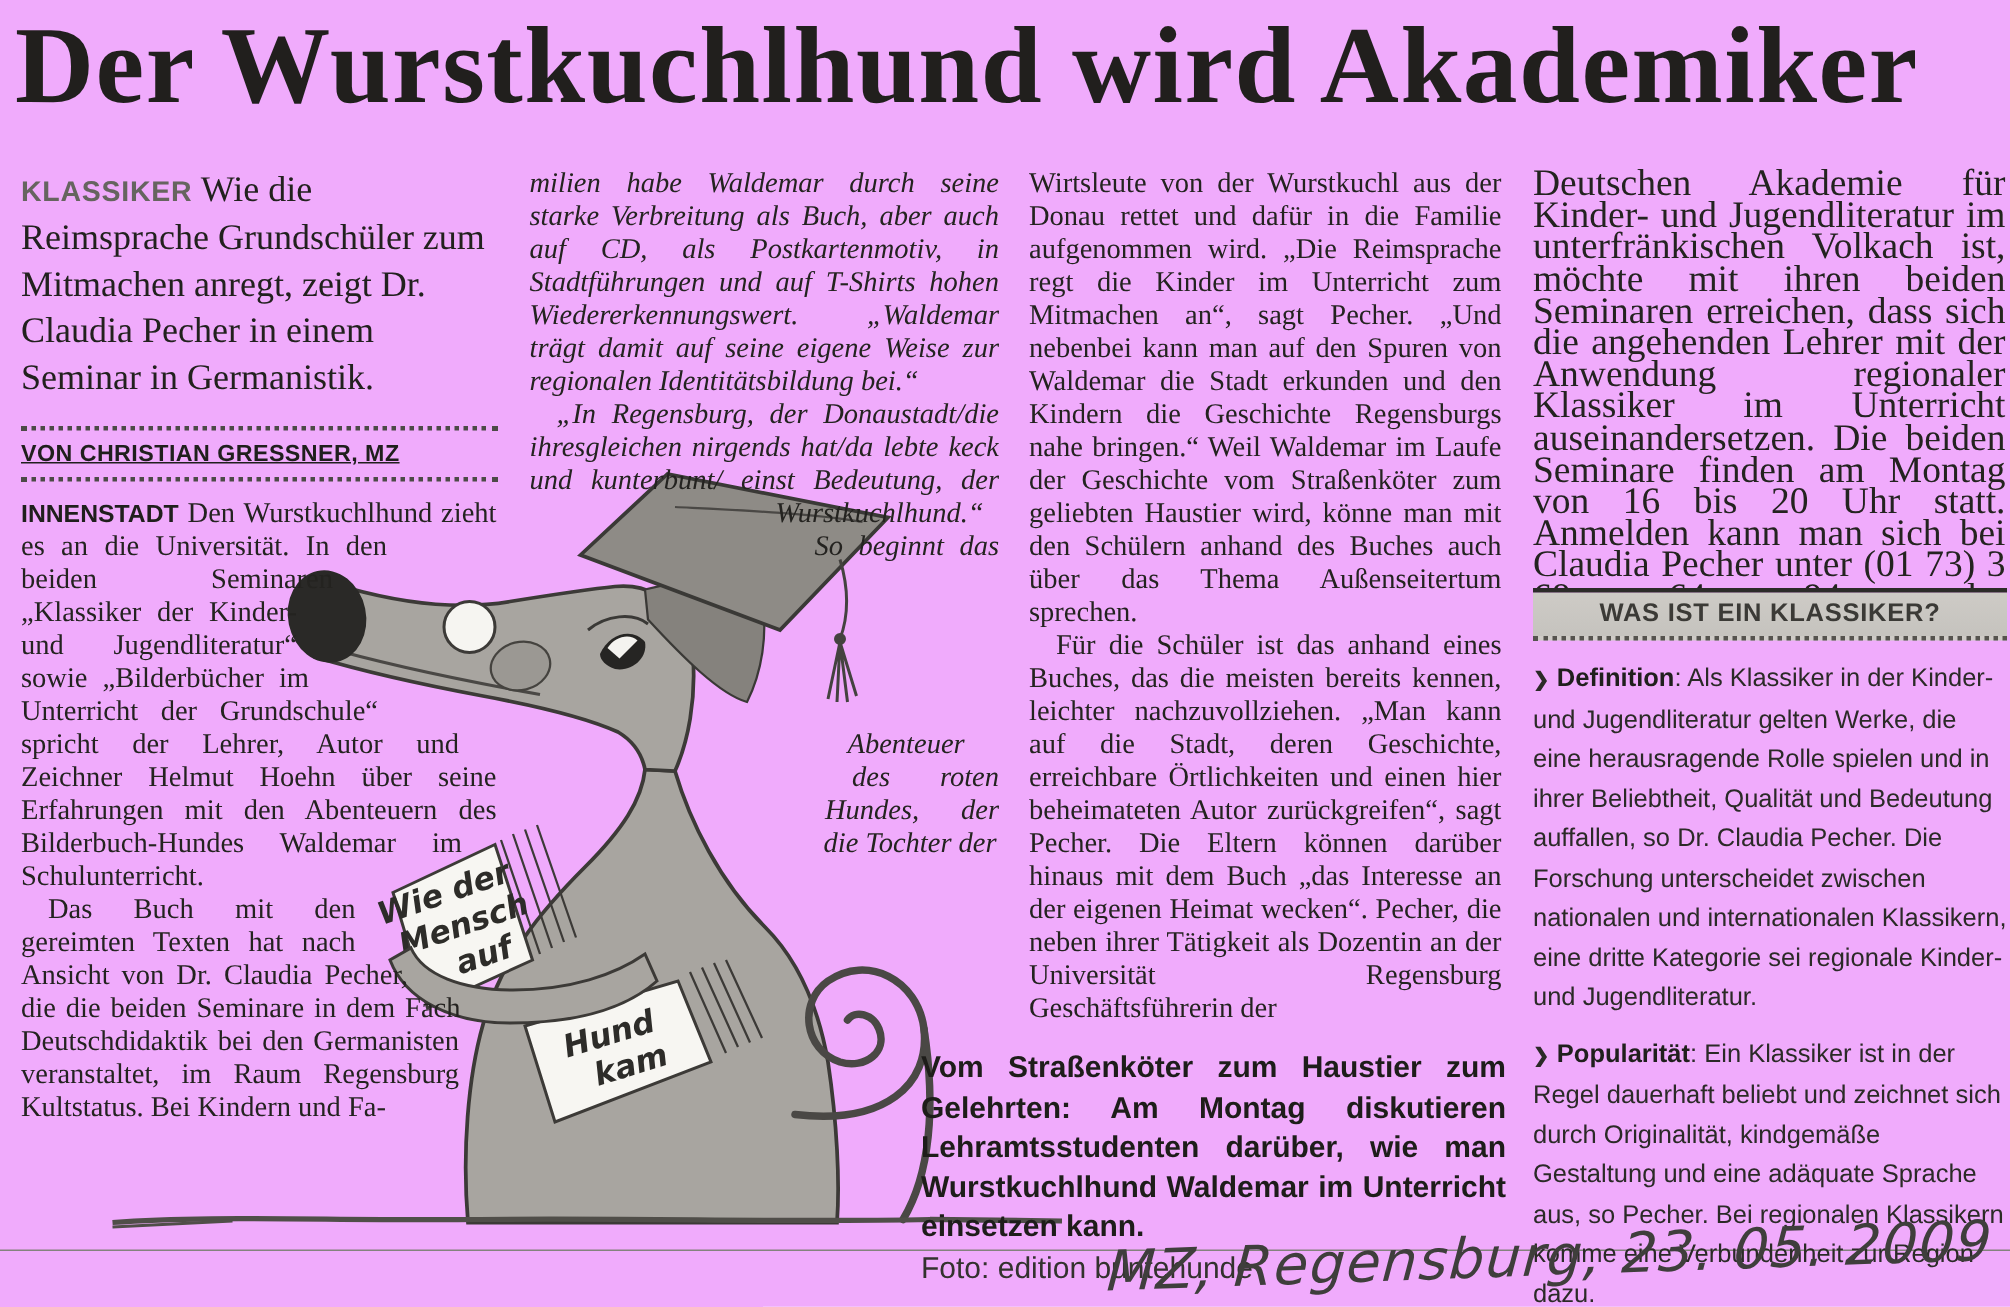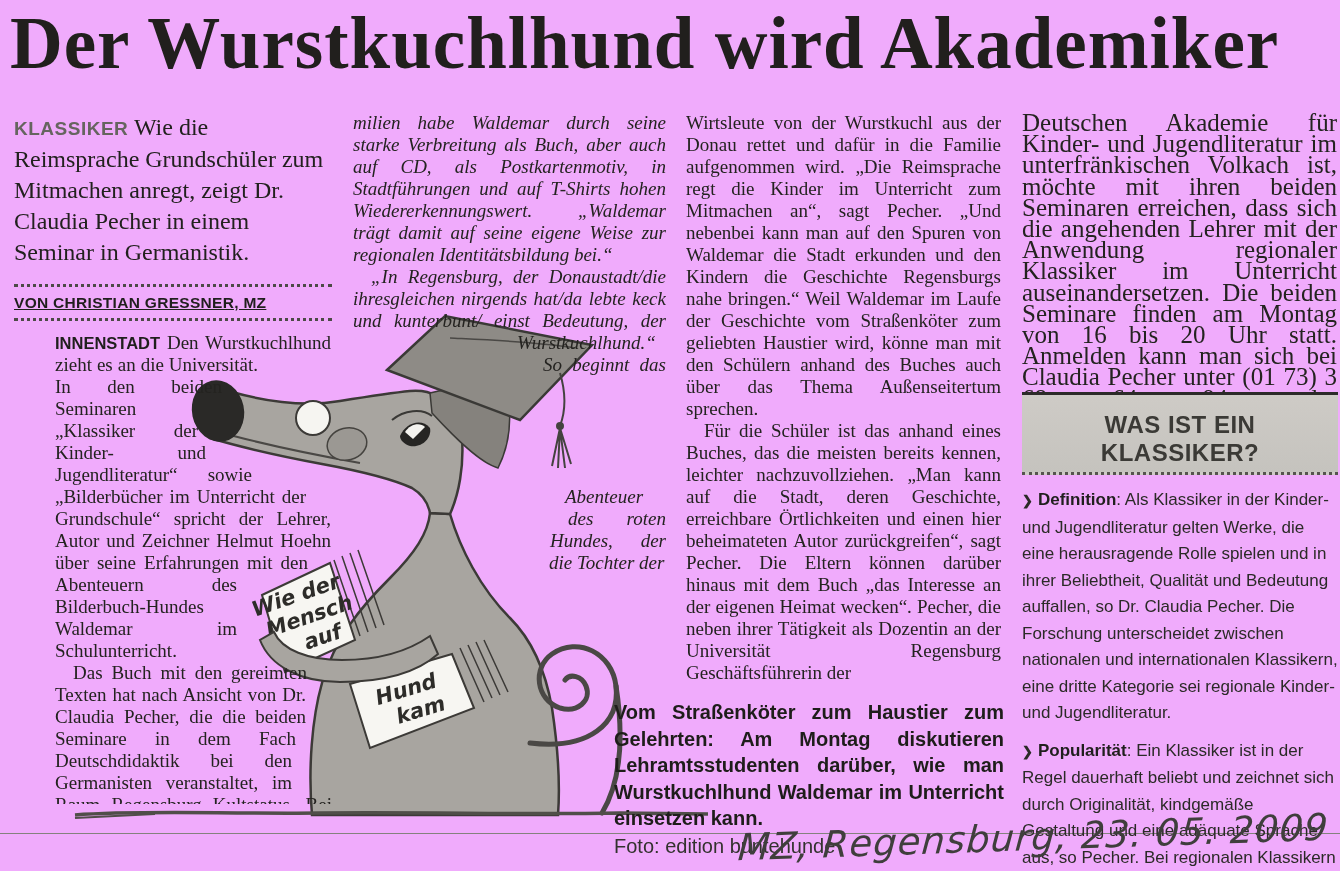--- a/index.html
+++ b/index.html
@@ -29,22 +29,22 @@
   .fr{float:right;clear:right;}
   .fl{float:left;clear:left;}
   
   #caption{position:absolute;left:614px;top:699px;width:390px;z-index:3;
      font-family:"Liberation Sans",sans-serif;font-weight:bold;font-size:20px;
      line-height:26.5px;color:#1e1d1a;text-align:justify;}
   #caption .credit{display:block;font-weight:normal;text-align:left;color:#33322e;margin-top:1px;}
   
   #infobox{position:absolute;left:1022px;top:392px;width:316px;z-index:2;}
   #infobox .head{border-top:3px solid #2c2b29;background:linear-gradient(#cecbc6,#c5c3be);
-     text-align:center;font-family:"Liberation Sans",sans-serif;font-weight:bold;font-size:24px;
-     letter-spacing:.5px;color:#3b3a36;padding:16px 0 5px 0;border-bottom:3px dotted #55534e;}
+     text-align:center;font-family:"Liberation Sans",sans-serif;font-weight:bold;font-size:17px;
+     letter-spacing:.5px;color:#3b3a36;padding:4px 0 5px 0;border-bottom:3px dotted #55534e;}
   #infobox .items{padding-top:12px;font-family:"Liberation Sans",sans-serif;
      font-size:17px;line-height:26.5px;color:#2b2a27;text-align:left;}
   #infobox p{margin:0 0 11px 0;}
   #infobox .blt{font-size:13px;margin-right:5px;color:#2b2a27;font-weight:bold;}
   #infobox b{color:#201f1d;}
   
   #illo{position:absolute;left:60px;top:298px;width:650px;height:535px;z-index:1;pointer-events:none;}
   
   #bottomrule{position:absolute;left:0;top:833px;width:1340px;border-top:1.5px solid #84827d;z-index:1;}
   #handnote{position:absolute;left:738px;top:816px;z-index:4;
@@ -117,21 +117,21 @@
         <path d="M 15,520 L 95,516" stroke-width="2"></path>
       </g>
     </svg>
   </div>
 
   <div class="col" id="col1">
     <p class="standfirst"><span class="kicker gray">KLASSIKER</span> <span>Wie die Reimsprache Grundschüler zum Mitmachen anregt, zeigt Dr. Claudia Pecher in einem Seminar in Germanistik.</span></p>
     <div class="dotrule"></div>
     <div class="byline">VON CHRISTIAN GRESSNER, MZ</div>
     <div class="dotrule"></div>
-    <div class="body" style="padding-top:8px;margin-left:41px;">
+    <div class="body" style="padding-top:8px;">
       <span class="fr" style="width:1px;height:22px"></span>
         <span class="fr" style="width:74px;height:22px"></span>
         <span class="fr" style="width:110px;height:22px"></span>
         <span class="fr" style="width:134px;height:44px"></span>
         <span class="fr" style="width:126px;height:22px"></span>
         <span class="fr" style="width:80px;height:22px"></span>
         <span class="fr" style="width:26px;height:22px"></span>
         <span class="fr" style="width:1px;height:44px"></span>
         <span class="fr" style="width:24px;height:22px"></span>
         <span class="fr" style="width:95px;height:66px"></span>

